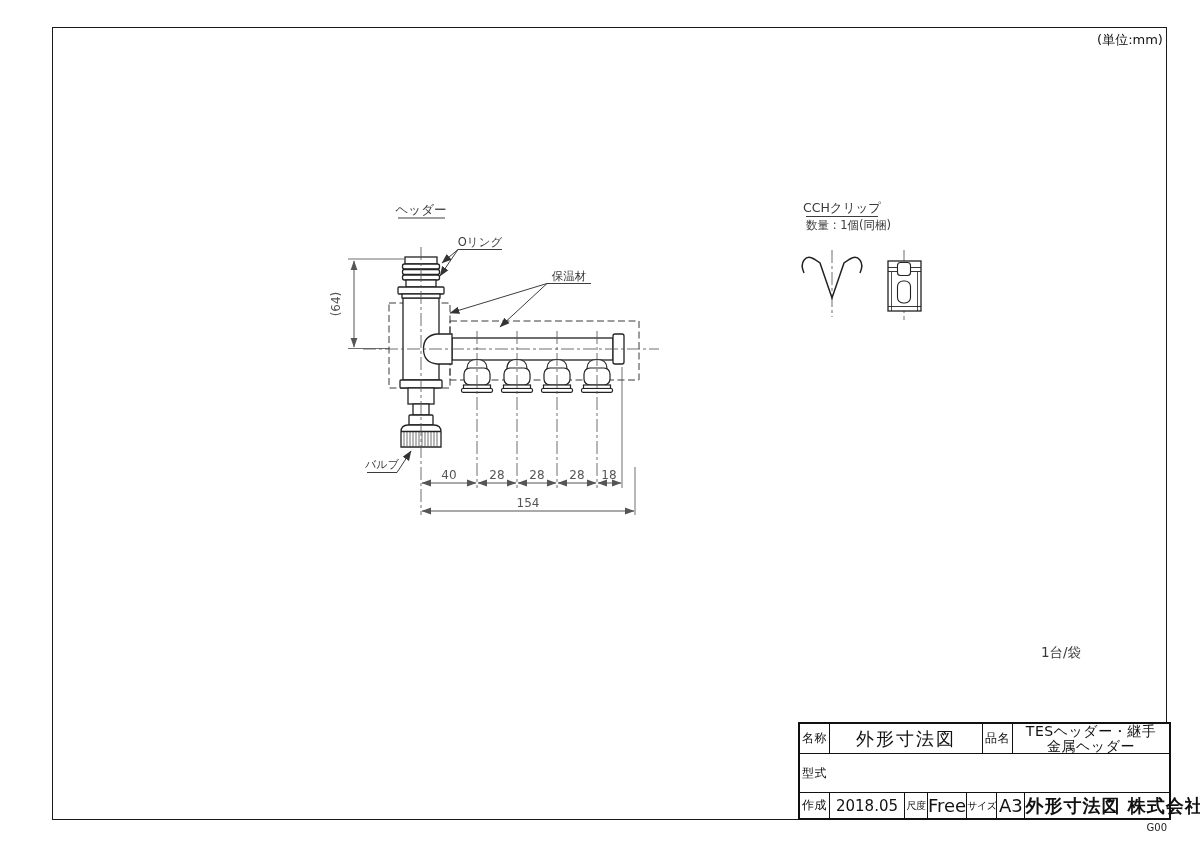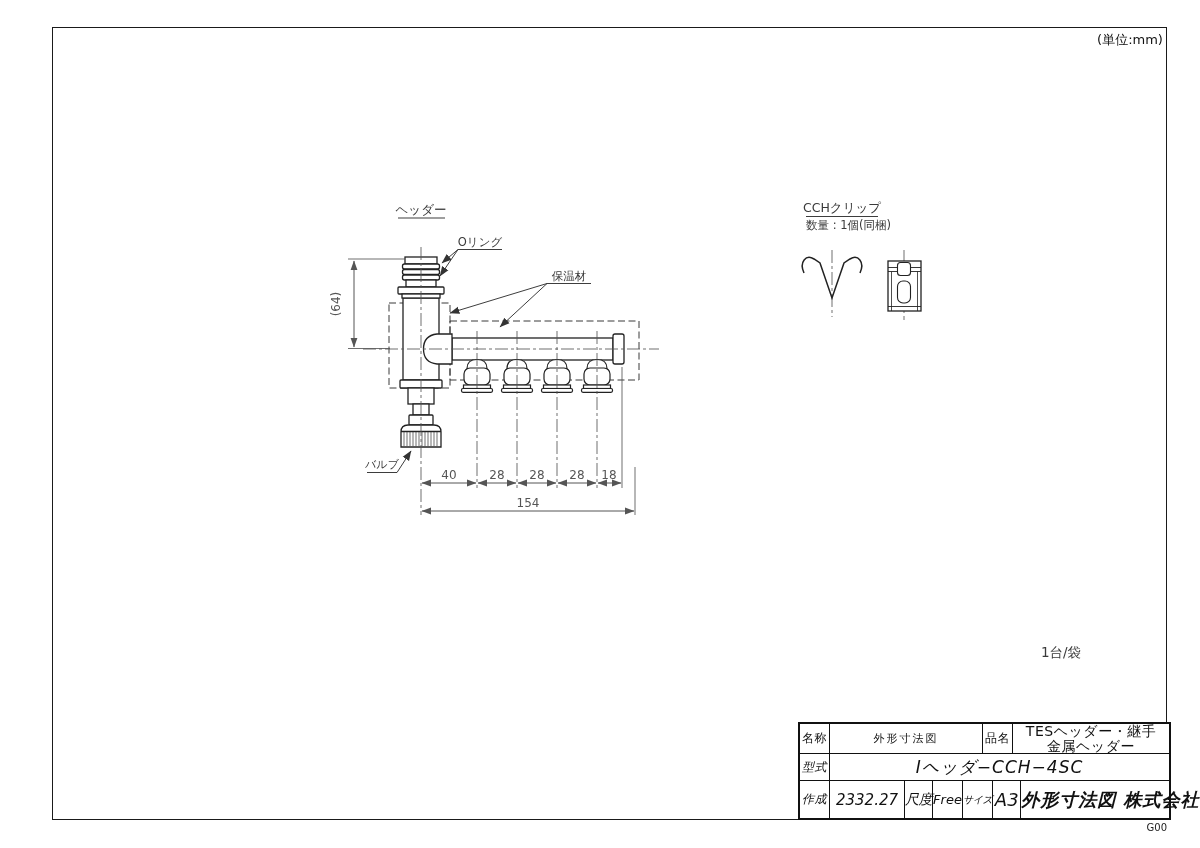--- a/index.html
+++ b/index.html
@@ -11,37 +11,37 @@
   svg text{font-family:"DejaVu Sans",sans-serif;}
   .t-lbl{font-size:12px;fill:#3a3a3a;}
   .t-dim{font-size:12px;fill:#555;}
   .t-note{font-size:13px;fill:#111;}
   .t-bag{font-size:13.5px;fill:#3a3a3a;}
   .t-code{font-size:10px;fill:#222;}
   
   .tb{position:absolute;left:798px;top:722px;width:373px;height:98px;background:#fff;
     border:2px solid #111;box-sizing:border-box;display:flex;flex-direction:column;color:#111;}
   .tb-row{display:flex;flex-direction:row;width:100%;box-sizing:border-box;}
-  .tb-row + .tb-row{border-top:1.4px solid #111;font-style:italic;}
+  .tb-row + .tb-row{border-top:1.4px solid #111;}
   .r1{height:29px;}
   .r2{flex:1;}
-  .r3{height:38px;}
+  .r3{height:26px;}
   .cell{display:flex;align-items:center;justify-content:center;box-sizing:border-box;
     white-space:nowrap;overflow:visible;}
   .cell + .cell{border-left:1.4px solid #111;}
   .lab{font-size:12px;letter-spacing:0.5px;}
   .w-lab{width:29px;flex:0 0 29px;}
-  .name-val{flex:0 0 153px;font-size:11px;letter-spacing:2px;}
+  .name-val{flex:0 0 153px;font-size:18px;letter-spacing:2px;}
   .prod-lab{flex:0 0 30px;}
   .prod{flex:1;flex-direction:column;font-size:14px;line-height:14.5px;letter-spacing:0.5px;}
   .model{flex:1;font-size:17px;letter-spacing:1px;}
   .date{flex:0 0 75px;font-size:15px;}
-  .sm{font-size:14px;flex:0 0 23px;transform-origin:center;letter-spacing:-0.5px;}
+  .sm{font-size:10px;flex:0 0 23px;transform-origin:center;letter-spacing:-0.5px;}
   .sm2{font-size:10px;flex:0 0 27px;letter-spacing:-0.5px;}
-  .free{flex:0 0 30px;font-size:13px;}
+  .free{flex:0 0 30px;font-size:18px;}
   .a3{flex:0 0 28px;font-size:18px;}
   .company{flex:1;font-size:18px;font-weight:bold;letter-spacing:1px;}
 </style>
 </head>
 <body>
 
 <div class="stage">
 
   <div class="page-border"></div>
 
@@ -188,25 +188,24 @@
       <div class="cell lab w-lab">名称</div>
       <div class="cell name-val">外形寸法図</div>
       <div class="cell lab prod-lab">品名</div>
       <div class="cell prod">
         <div>TESヘッダー・継手</div>
         <div>金属ヘッダー</div>
       </div>
     </div>
     <div class="tb-row r2">
       <div class="cell lab w-lab">型式</div>
-      <div class="cell model">Iヘッダ−CCH−4SC</div>
     </div>
     <div class="tb-row r3">
       <div class="cell lab w-lab">作成</div>
-      <div class="cell date">2332.27</div>
+      <div class="cell date">2018.05</div>
       <div class="cell lab sm">尺度</div>
       <div class="cell free">Free</div>
       <div class="cell lab sm2">サイズ</div>
       <div class="cell a3">A3</div>
       <div class="cell company">外形寸法図 株式会社</div>
     </div>
   </div>
 
 </div>
 

